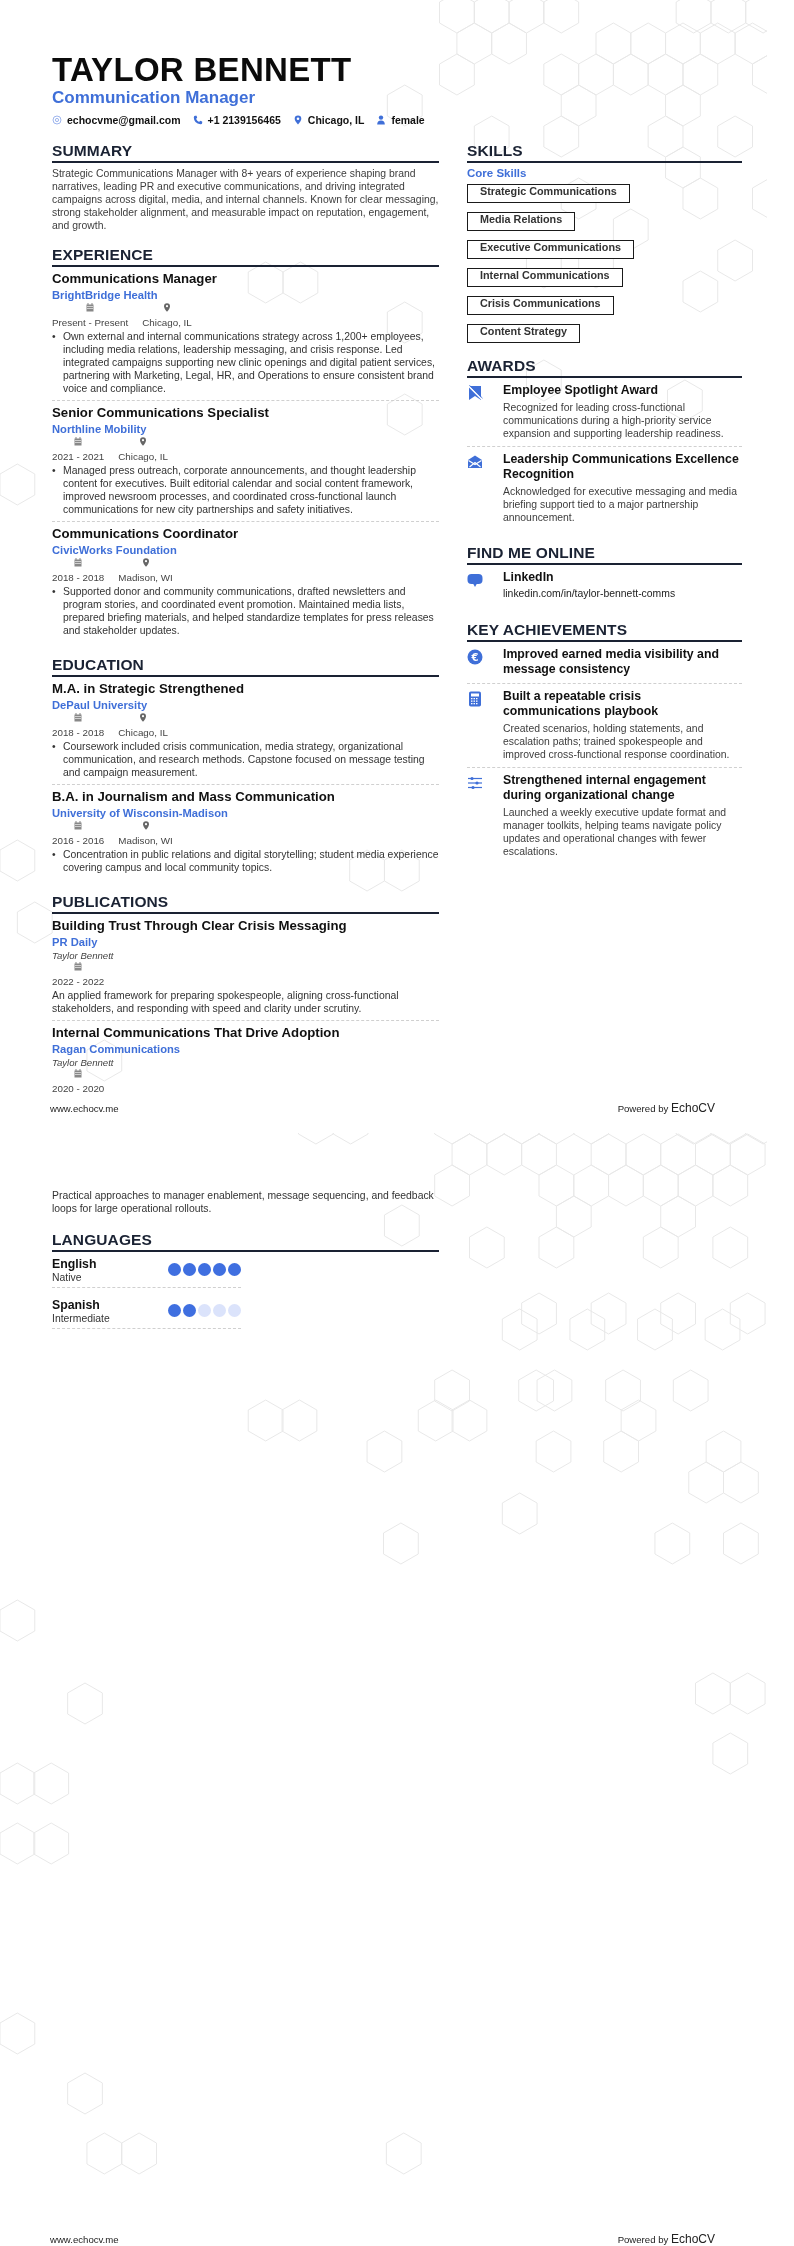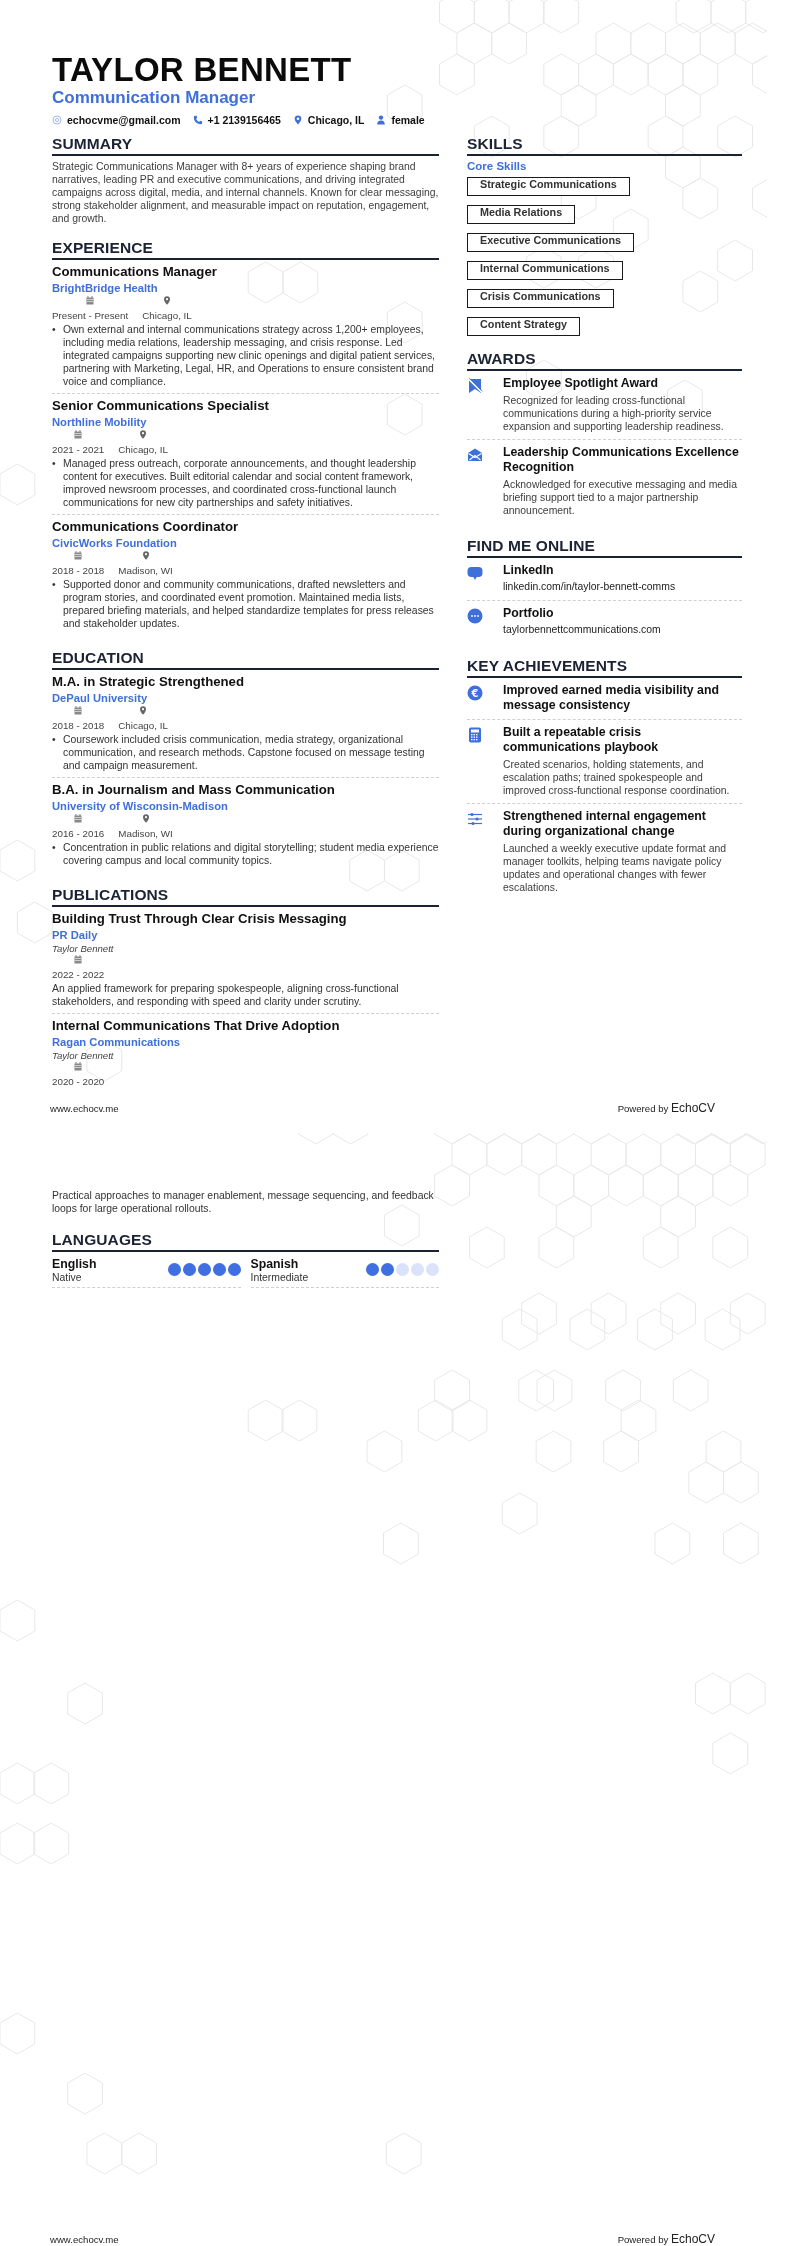--- a/index.html
+++ b/index.html
@@ -16,21 +16,21 @@
   .content { position: absolute; left: 52px; top: 52px; width: 690px; z-index: 1; }
 
   
   .name { font-size: 33px; font-weight: 700; letter-spacing: 0.3px; color: #0b0b0b; line-height: 36px; }
   .role { font-size: 17px; font-weight: 700; color: #3f6fd8; line-height: 20px; margin-top: 0px; }
   .contacts { display: flex; align-items: center; gap: 12px; margin-top: 5px; font-size: 10.5px; font-weight: 700; color: #111; line-height: 14px; }
   .contact { display: flex; align-items: center; gap: 5px; }
   .ci { width: 10px; height: 10px; display: inline-block; }
   .ci svg { width: 10px; height: 10px; display: block; }
 
-  .cols { display: flex; gap: 28px; margin-top: 8px; }
+  .cols { display: flex; gap: 28px; margin-top: 15px; }
   .left { width: 387px; }
   .right { width: 275px; }
 
   .sec-title { font-size: 15.5px; font-weight: 700; color: #1a2233; line-height: 18px; padding-bottom: 1px; border-bottom: 2.5px solid #1a2233; letter-spacing: 0.1px; }
   .section { margin-bottom: 14px; }
   .summary-text { font-size: 10.4px; color: #3d3d3d; line-height: 13px; margin-top: 4px; }
 
   .entry { padding: 4px 0 5px 0; border-bottom: 1px dashed #d0d0d0; }
   .entry:last-child { border-bottom: none; }
   .e-title { font-size: 13.2px; font-weight: 700; color: #111; line-height: 16px; }
@@ -61,21 +61,21 @@
   .i-link { font-size: 10.4px; color: #222; line-height: 14px; margin-top: 2px; }
 
   
   .footer { position: absolute; left: 50px; right: 52px; display: flex; justify-content: space-between; align-items: baseline; z-index: 1; }
   .footer .url { font-size: 9.6px; color: #222; }
   .footer .pw { font-size: 9.6px; color: #222; }
   .footer .pw b { font-size: 12px; font-weight: 400; color: #222; }
 
   
   .p2content { position: absolute; left: 52px; top: 55px; width: 387px; z-index: 1; }
-  .lang-row { display: flex; gap: 10px; margin-top: 5px; }
+  .lang-row { display: flex; gap: 10px; margin-top: 5px; flex-direction: column; }
   .lang { width: 189px; display: flex; justify-content: space-between; align-items: flex-start; padding-bottom: 3px; border-bottom: 1px dashed #d0d0d0; }
   .lang-name { font-size: 12.3px; font-weight: 700; color: #111; line-height: 14px; }
   .lang-level { font-size: 10.4px; color: #333; line-height: 13px; }
   .dots { display: flex; gap: 2px; margin-top: 6px; }
   .dot { width: 13px; height: 13px; border-radius: 50%; background: #3f6fe0; }
   .dot.off { background: #dbe3fb; }
 </style>
 </head>
 <body>
 
@@ -439,34 +439,20 @@
           <div class="irow">
             <div class="ico">
                 <svg viewBox="0 0 16 16">
                   <rect x="0.5" y="2" width="15" height="10" rx="4" fill="#3f6fd8"></rect>
                   <path d="M6 11.5 L8 15 L10 11.5 Z" fill="#3f6fd8"></path>
                 </svg>
               </div>
             <div class="body">
               <div class="i-title">LinkedIn</div>
               <div class="i-link">linkedin.com/in/taylor-bennett-comms</div>
-            </div>
-          </div>
-          <div class="irow">
-            <div class="ico">
-                <svg viewBox="0 0 16 16">
-                  <circle cx="8" cy="8" r="7.5" fill="#3f6fd8"></circle>
-                  <circle cx="5" cy="8" r="0.9" fill="#fff"></circle>
-                  <circle cx="8" cy="8" r="0.9" fill="#fff"></circle>
-                  <circle cx="11" cy="8" r="0.9" fill="#fff"></circle>
-                </svg>
-              </div>
-            <div class="body">
-              <div class="i-title">Portfolio</div>
-              <div class="i-link">taylorbennettcommunications.com</div>
             </div>
           </div>
         </div>
 
         <div class="section">
           <div class="sec-title">KEY ACHIEVEMENTS</div>
           <div class="irow">
             <div class="ico">
                 <svg viewBox="0 0 16 16">
                   <circle cx="8" cy="8" r="7.5" fill="#3f6fd8"></circle>

